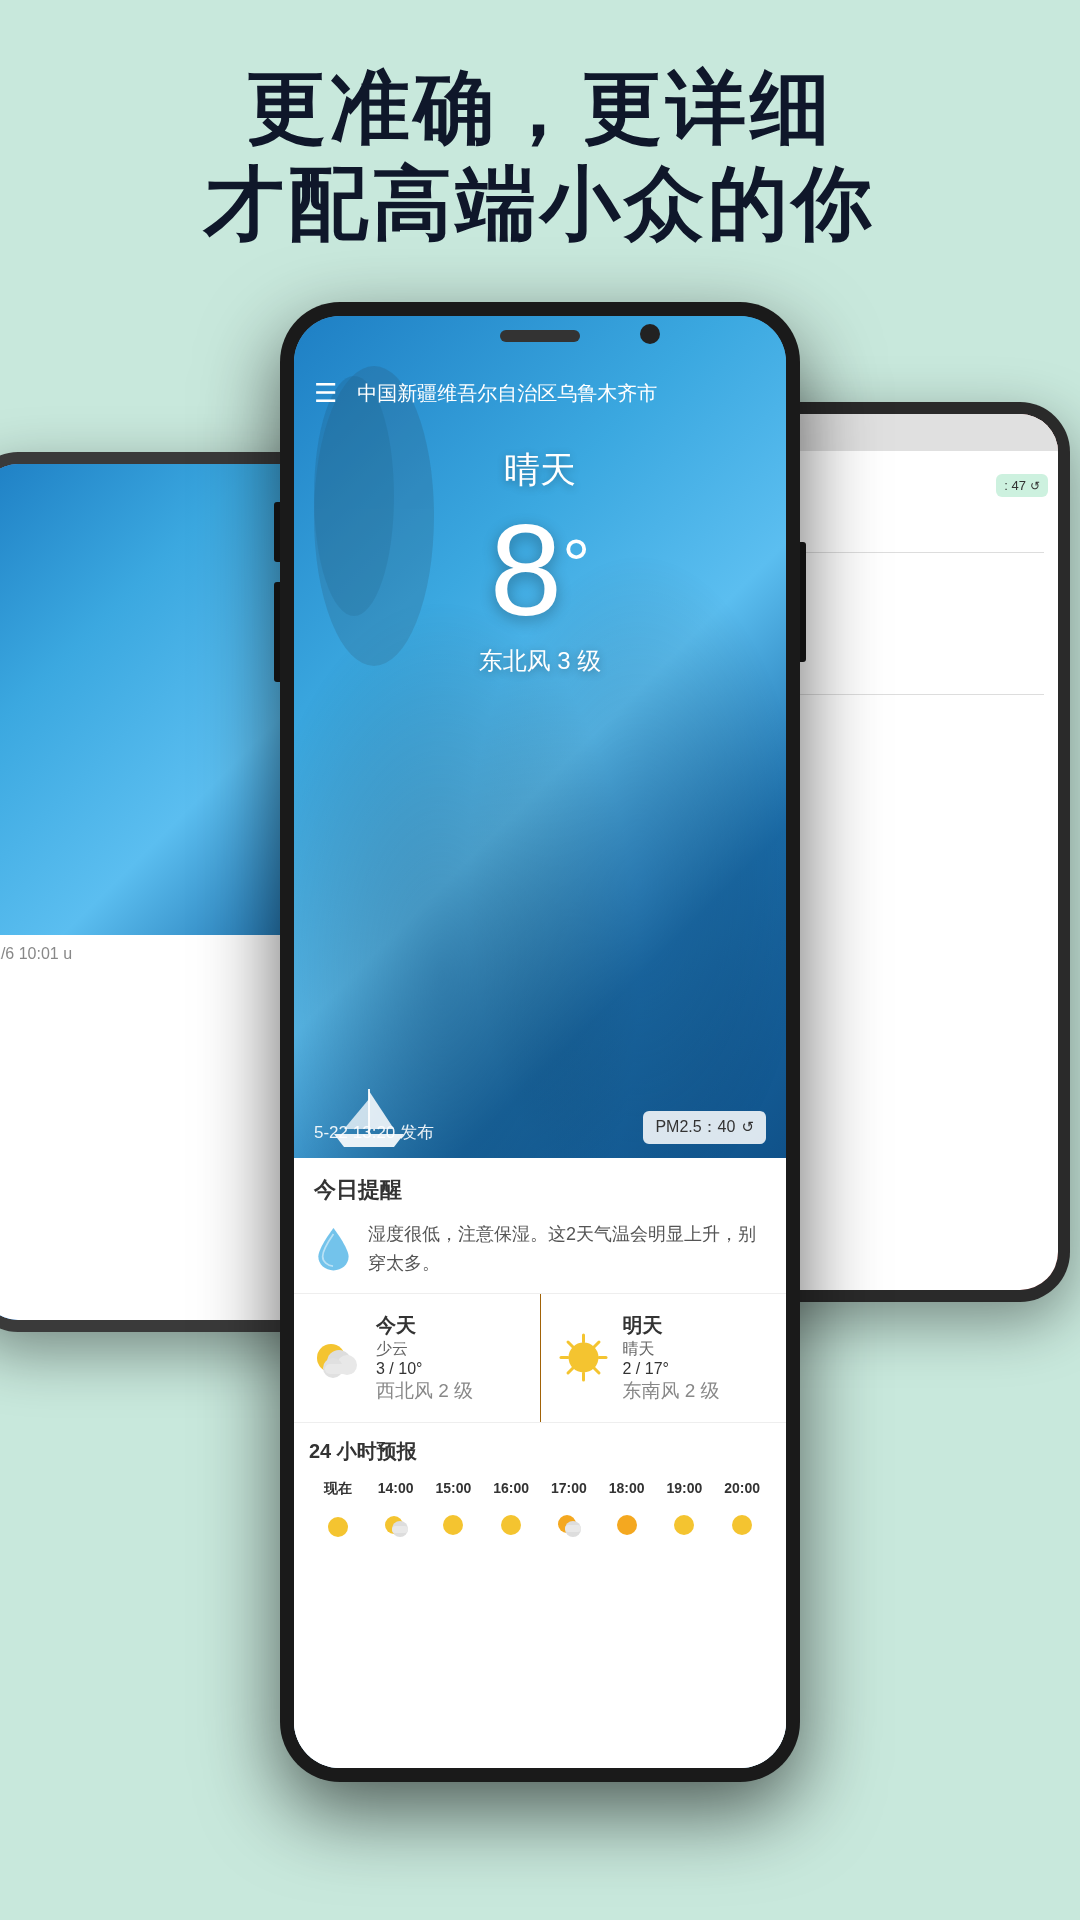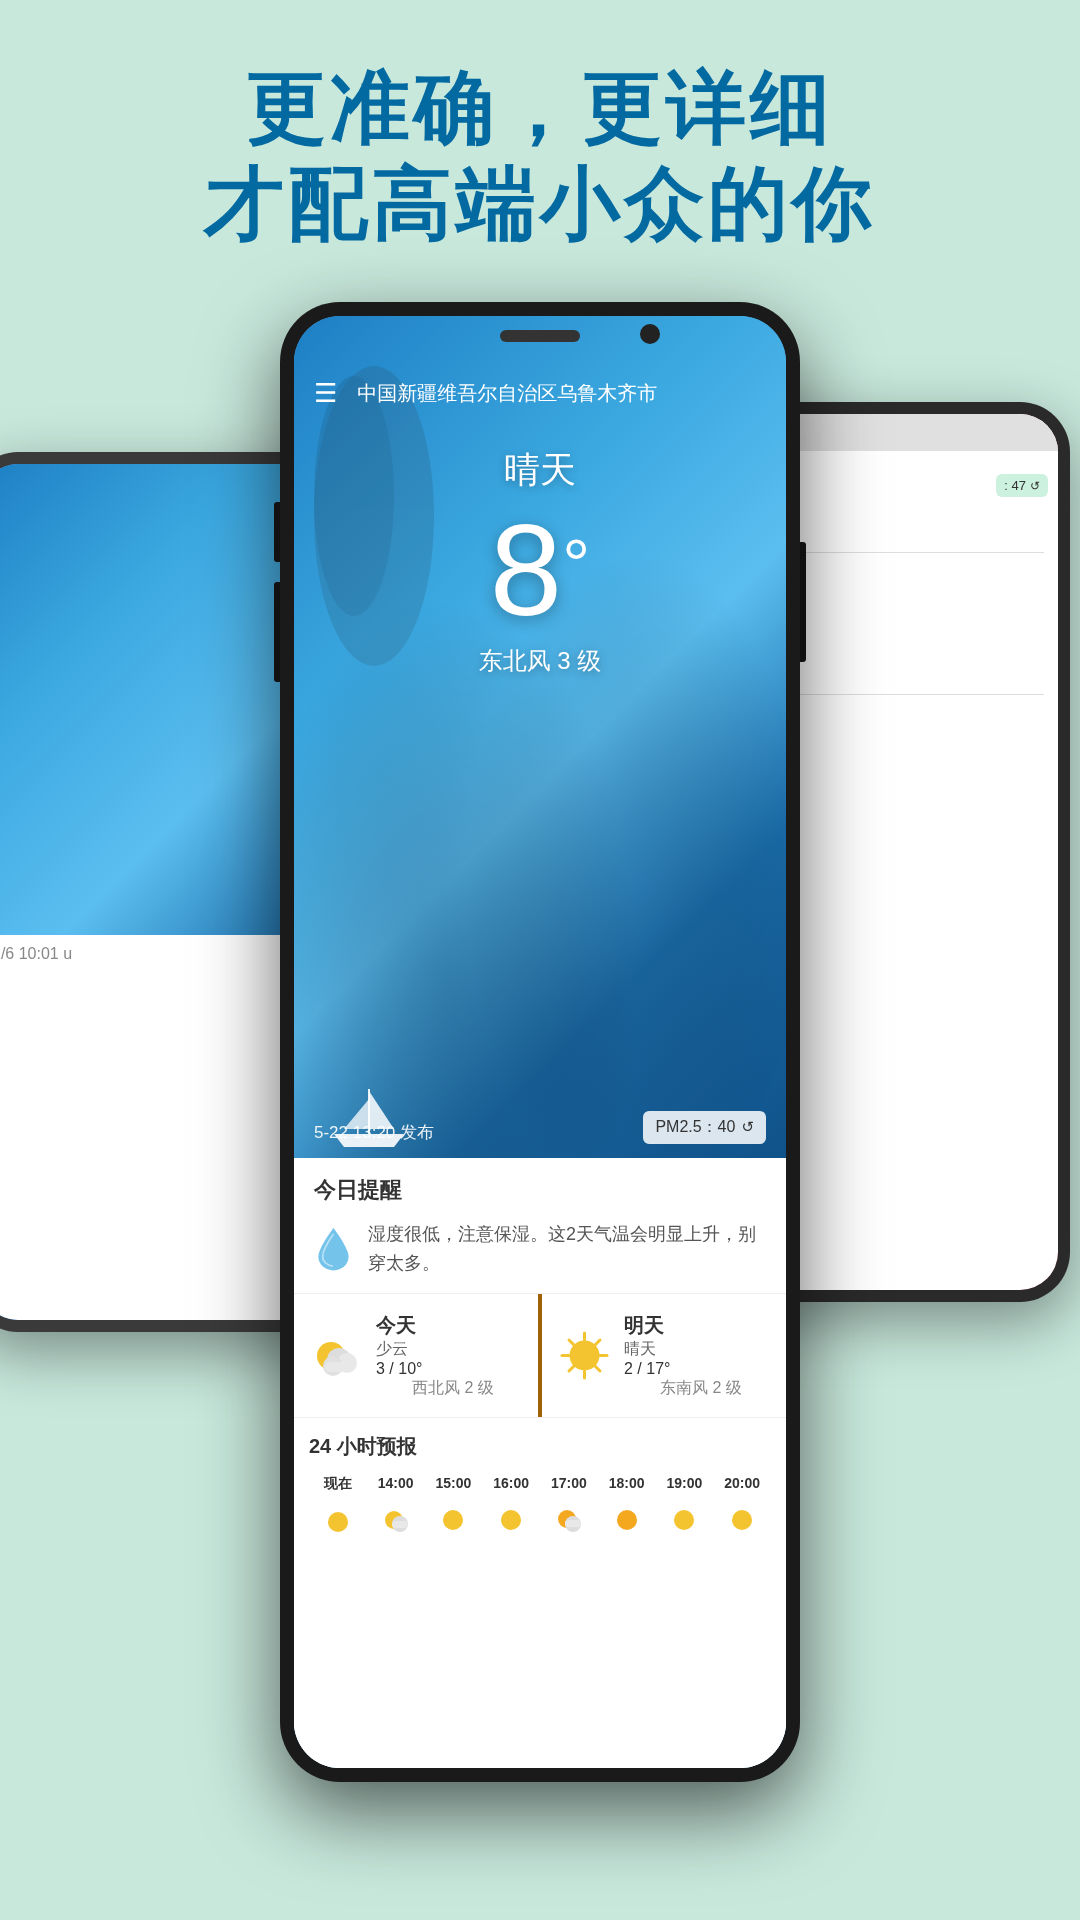--- a/index.html
+++ b/index.html
@@ -15,21 +15,21 @@
 
     
     .header-text {
       text-align: center;
       padding-top: 60px;
       padding-bottom: 30px;
     }
     .header-line1, .header-line2 {
       font-size: 80px;
       font-weight: bold;
-      color: #0369a1;
+      color: #0f172a;
       line-height: 1.2;
       letter-spacing: 4px;
     }
 
     
     .phones-container {
       position: relative;
       width: 1080px;
       height: 1520px;
       margin-top: 20px;
@@ -289,40 +289,39 @@
       border-bottom: 1px solid #eee;
     }
     .forecast-day {
       flex: 1;
       padding: 18px 15px;
       display: flex;
       align-items: center;
       gap: 12px;
     }
     .forecast-day:first-child {
-      border-right: 4px solid #a16207;
+      border-right: 1px solid #a16207;
     }
     .forecast-info {}
     .forecast-label {
       font-size: 20px;
       font-weight: bold;
       color: #333;
     }
     .forecast-desc {
       font-size: 16px;
       color: #666;
     }
     .forecast-temp {
       font-size: 16px;
       color: #333;
     }
     .forecast-wind-info {
-      font-size: 16px;
+      font-size: 19px;
       color: #888;
-      margin-left: 36px;
     }
 
     
     .hourly-section {
       padding: 15px 15px 0;
     }
     .hourly-title {
       font-size: 20px;
       font-weight: bold;
       color: #333;

